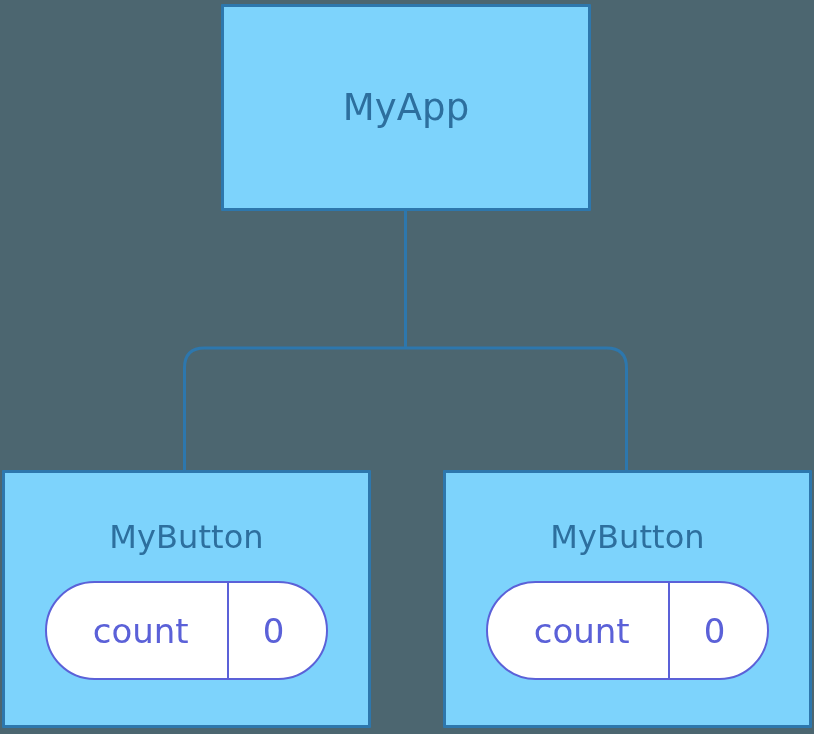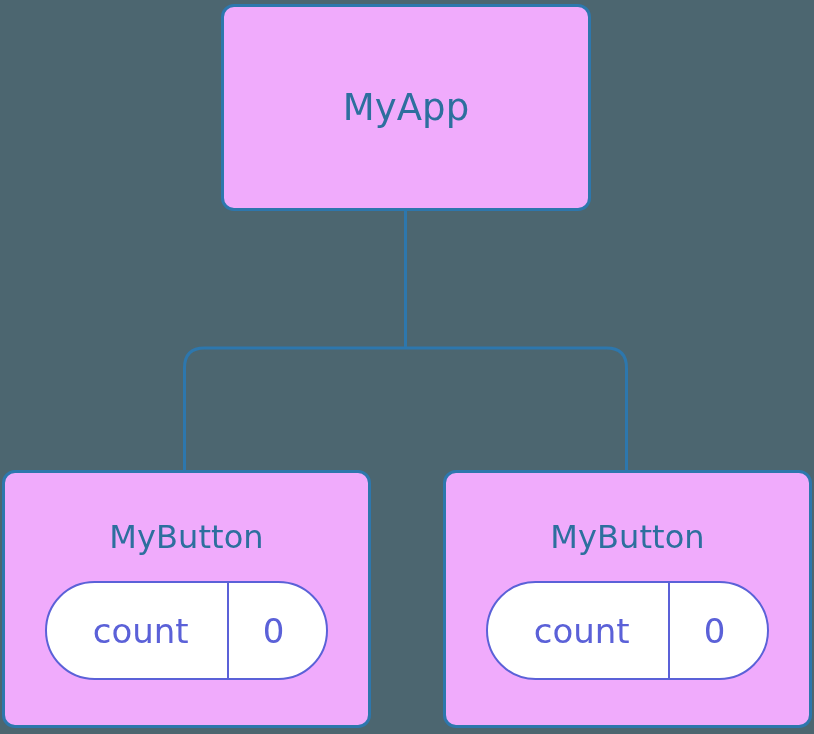--- a/index.html
+++ b/index.html
@@ -24,23 +24,23 @@
     position: absolute;
     left: 0;
     top: 0;
     width: 814px;
     height: 734px;
   }
 
   
   .node {
     position: absolute;
-    background: #f0abfc;
+    background: #7dd3fc;
     border: 3px solid #2d77ad;
-    border-radius: 13px;
+    border-radius: 1px;
     box-sizing: border-box;
     display: flex;
     flex-direction: column;
     align-items: center;
   }
   .node-root {
     left: 221px;
     top: 4px;
     width: 370px;
     height: 207px;

